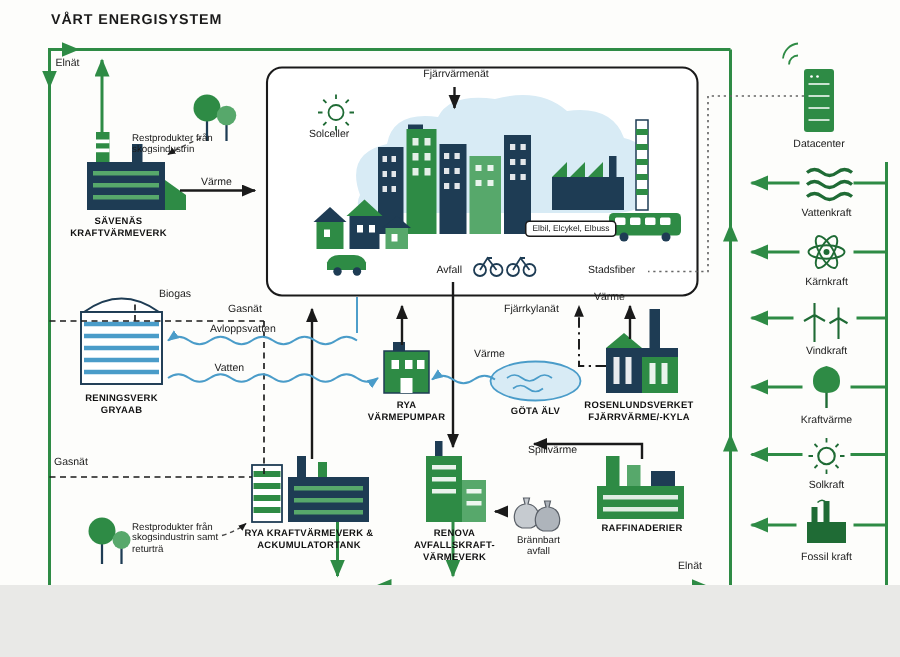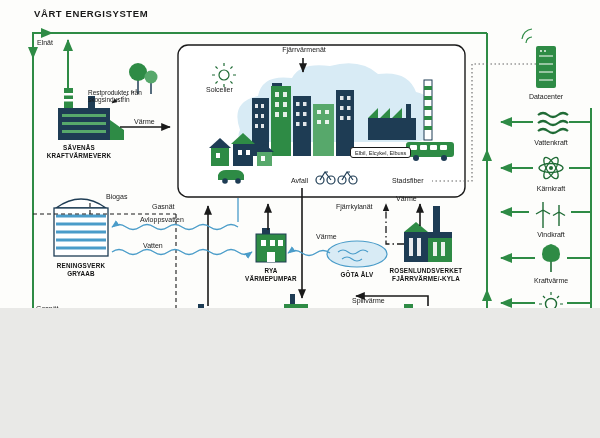--- a/index.html
+++ b/index.html
@@ -1,17 +1,17 @@
 <!DOCTYPE html>
 <html><head>
 <meta charset="utf-8">
 <style>
   *{margin:0;padding:0;box-sizing:border-box}
   body{background:#e9e9e7;font-family:"Liberation Sans",sans-serif}
-  .stage{position:relative;width:600px;height:308px;background:#fdfdfb;overflow:hidden;color:#1a1a1a}
+  .stage{position:relative;width:600px;height:390px;background:#fdfdfb;overflow:hidden;color:#1a1a1a}
   .stage > svg{position:absolute;left:0;top:0}
   .title{position:absolute;font-size:9.5px;font-weight:bold;letter-spacing:.6px}
   .lbl{position:absolute;font-size:7px;line-height:1.15;white-space:nowrap;color:#1a1a1a}
   .lbl.wrap{white-space:normal}
   .fac{position:absolute;font-size:6.3px;font-weight:bold;line-height:1.3;text-align:center;letter-spacing:.2px;color:#111}
   .badge{position:absolute;font-size:5.6px;background:#fff;border:1px solid #1a1a1a;border-radius:3px;padding:1.5px 4px;white-space:nowrap}
   .legend{position:absolute;left:38px;top:403px;width:424px;height:26px;border:1.1px solid #1a1a1a;border-radius:3px;display:flex;align-items:center;justify-content:space-around;background:#fdfdfb}
   .leg-item{display:flex;align-items:center;gap:4px;font-size:7px}
 </style>
 </head>

